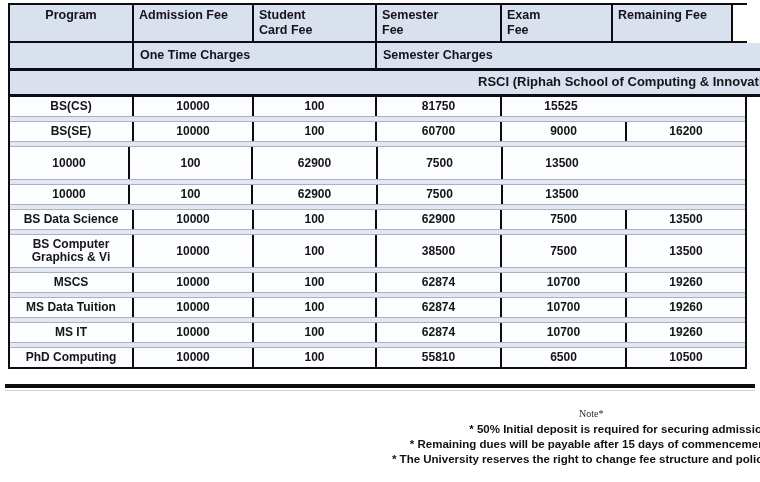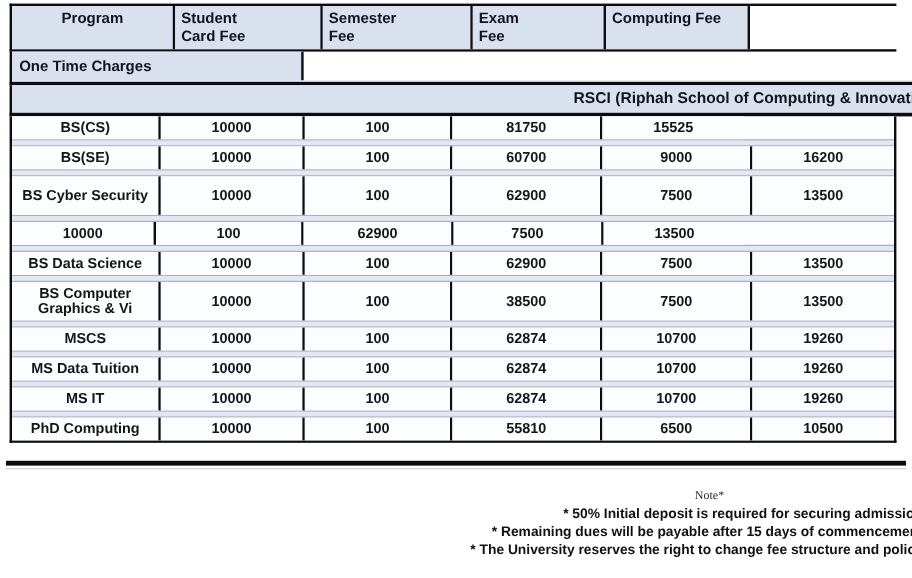--- a/index.html
+++ b/index.html
@@ -22,29 +22,28 @@
   }
   .hcell {
     background: #d9e0ee;
     border-right: 2px solid #0c0c12;
     padding: 3px 5px 0 5px;
     font-weight: bold; font-size: 12.5px; line-height: 15px;
     overflow: hidden;
   }
   .hcell .hl { display: block; white-space: nowrap; }
   .hcell.center { text-align: center; }
-  .w1 { width: 136px; } .w2 { width: 120px; } .w3 { width: 123px; }
+  .w1 { width: 124px; } .w2 { width: 120px; } .w3 { width: 123px; }
   .w4 { width: 125px; } .w5 { width: 111px; } .w6 { width: 120px; }
 
   
   .hrow2 {
     display: flex; width: 752px; height: 28px;
     border-left: 2px solid #0c0c12;
     border-bottom: 3px solid #0c0c12;
-    flex-direction: column;
   }
   .h2cell {
     background: #d9e0ee;
     font-weight: bold; font-size: 12.5px; line-height: 24px;
     padding: 0 6px; white-space: nowrap; overflow: hidden;
   }
   .h2blank { width: 124px; border-right: 2px solid #0c0c12; }
   .h2one   { width: 243px; border-right: 2px solid #0c0c12; }
   .h2sem   { flex: 1; }
 
@@ -107,34 +106,37 @@
 </head>
 <body>
 
 <div class="sheet">
   <div class="fee-table">
 
     <div class="hrow1">
       <div class="hcell w1 center">
         <span class="hl">Program</span>
       </div>
+      <div class="hcell w2">
+        <span class="hl">Admission Fee</span>
+      </div>
       <div class="hcell w3">
         <span class="hl">Student</span>
         <span class="hl">Card Fee</span>
       </div>
       <div class="hcell w4">
         <span class="hl">Semester</span>
         <span class="hl">Fee</span>
       </div>
       <div class="hcell w5">
         <span class="hl">Exam</span>
         <span class="hl">Fee</span>
       </div>
       <div class="hcell w6">
-        <span class="hl">Computing Fee</span>
+        <span class="hl">Remaining Fee</span>
       </div>
     </div>
 
     <div class="hrow2">
       <div class="h2cell h2blank"></div>
       <div class="h2cell h2one">One Time Charges</div>
       <div class="h2cell h2sem">Semester Charges</div>
     </div>
 
     <div class="banner-row">
@@ -156,21 +158,20 @@
         <div class="dcell dw1">BS(SE)</div>
         <div class="dcell dw2">10000</div>
         <div class="dcell dw3">100</div>
         <div class="dcell dw4">60700</div>
         <div class="dcell dw5">9000</div>
         <div class="dcell dw6 last">16200</div>
       </div>
       <div class="sep"></div>
 
       <div class="drow tall">
-        <div class="dcell dw1">BS Cyber Security</div>
         <div class="dcell dw2">10000</div>
         <div class="dcell dw3">100</div>
         <div class="dcell dw4">62900</div>
         <div class="dcell dw5">7500</div>
         <div class="dcell dw6 last">13500</div>
       </div>
       <div class="sep"></div>
 
       <div class="drow">
         <div class="dcell dw2">10000</div>

